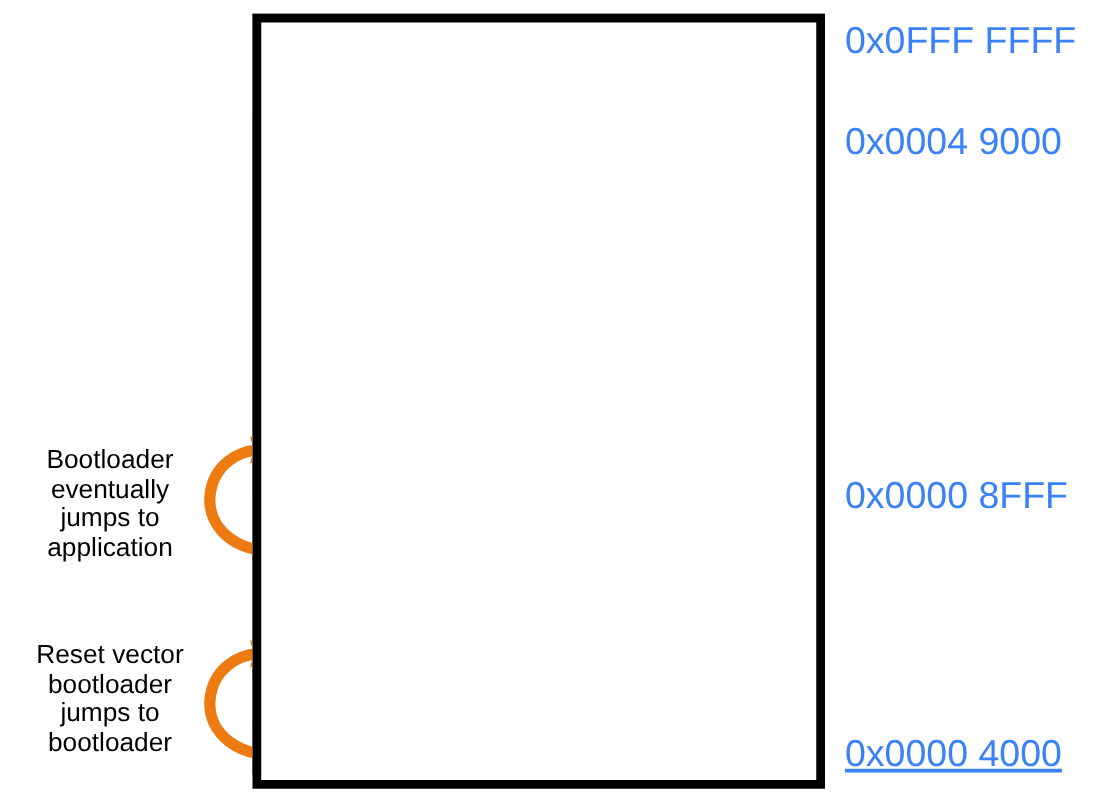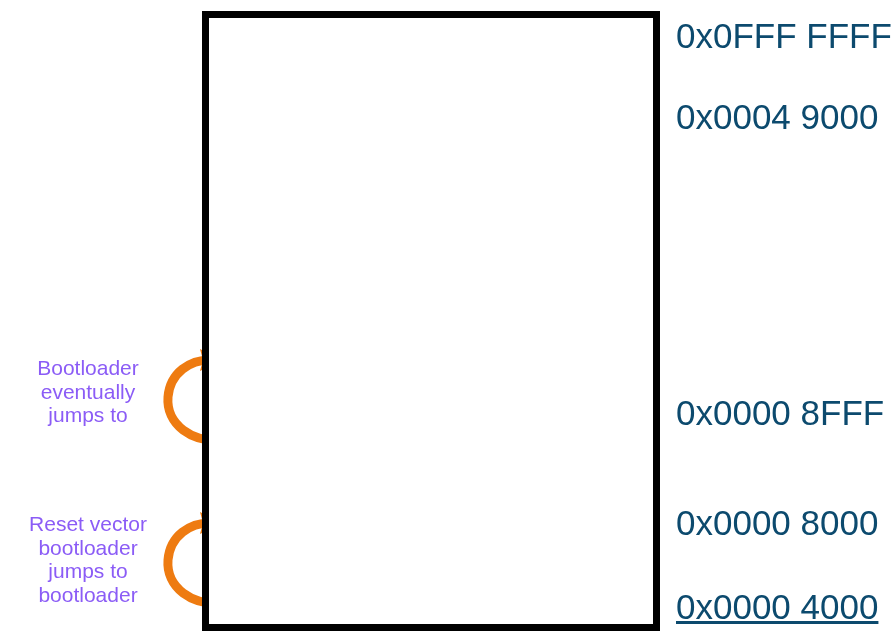--- a/index.html
+++ b/index.html
@@ -78,37 +78,37 @@
     top: 583px;
     height: 37px;
     background: #3322f5;
     border-bottom: 7px solid #000000;
   }
 
   
   .addr {
     position: absolute;
     left: 676px;
-    color: #0c4a6e;
-    font-size: 35px;
+    color: #3b82f6;
+    font-size: 30px;
     line-height: 1;
     white-space: nowrap;
   }
   .addr-0 { top: 18px; }
   .addr-1 { top: 99px; text-align: center; }
   .addr-2 { top: 355px; }
-  .addr-3 { top: 395px; }
+  .addr-3 { top: 382px; }
   .addr-4 { top: 505px; }
   .addr-5 { top: 589px; text-decoration: underline; }
 
   
   .note {
     position: absolute;
     width: 140px;
-    color: #8b5cf6;
+    color: #000000;
     font-size: 21px;
     line-height: 1.13;
     text-align: center;
   }
   .note-jump-app   { left: 18px; top: 356px; }
   .note-reset-jump { left: 18px; top: 512px; }
 
   .arrow-svg {
     position: absolute;
     overflow: visible;
@@ -138,27 +138,27 @@
     <span class="block-label"></span>
   </div>
 
   <div class="block block-reset-vector">
     <span class="block-label">Reset Vector</span>
   </div>
 
   <div class="addr addr-0">0x0FFF FFFF</div>
   <div class="addr addr-1">0x0004 9000</div>
   <div class="addr addr-3">0x0000 8FFF</div>
-  <div class="addr addr-4">0x0000 8000</div>
   <div class="addr addr-5">0x0000 4000</div>
 
   <div class="note note-jump-app">
     <div>Bootloader</div>
     <div>eventually</div>
     <div>jumps to</div>
+    <div>application</div>
   </div>
 
   <svg class="arrow-svg arrow-app" width="100" height="110" viewBox="0 0 100 110">
     <path d="M 80 95 C 40 100, 16 78, 18 52 C 20 28, 40 14, 62 15" fill="none" stroke="#ee7b11" stroke-width="9" stroke-linecap="round"></path>
     <path d="M 72 15 L 50 4 L 53 15 L 50 26 Z" fill="#ee7b11"></path>
   </svg>
 
   <div class="note note-reset-jump">
     <div>Reset vector</div>
     <div>bootloader</div>

